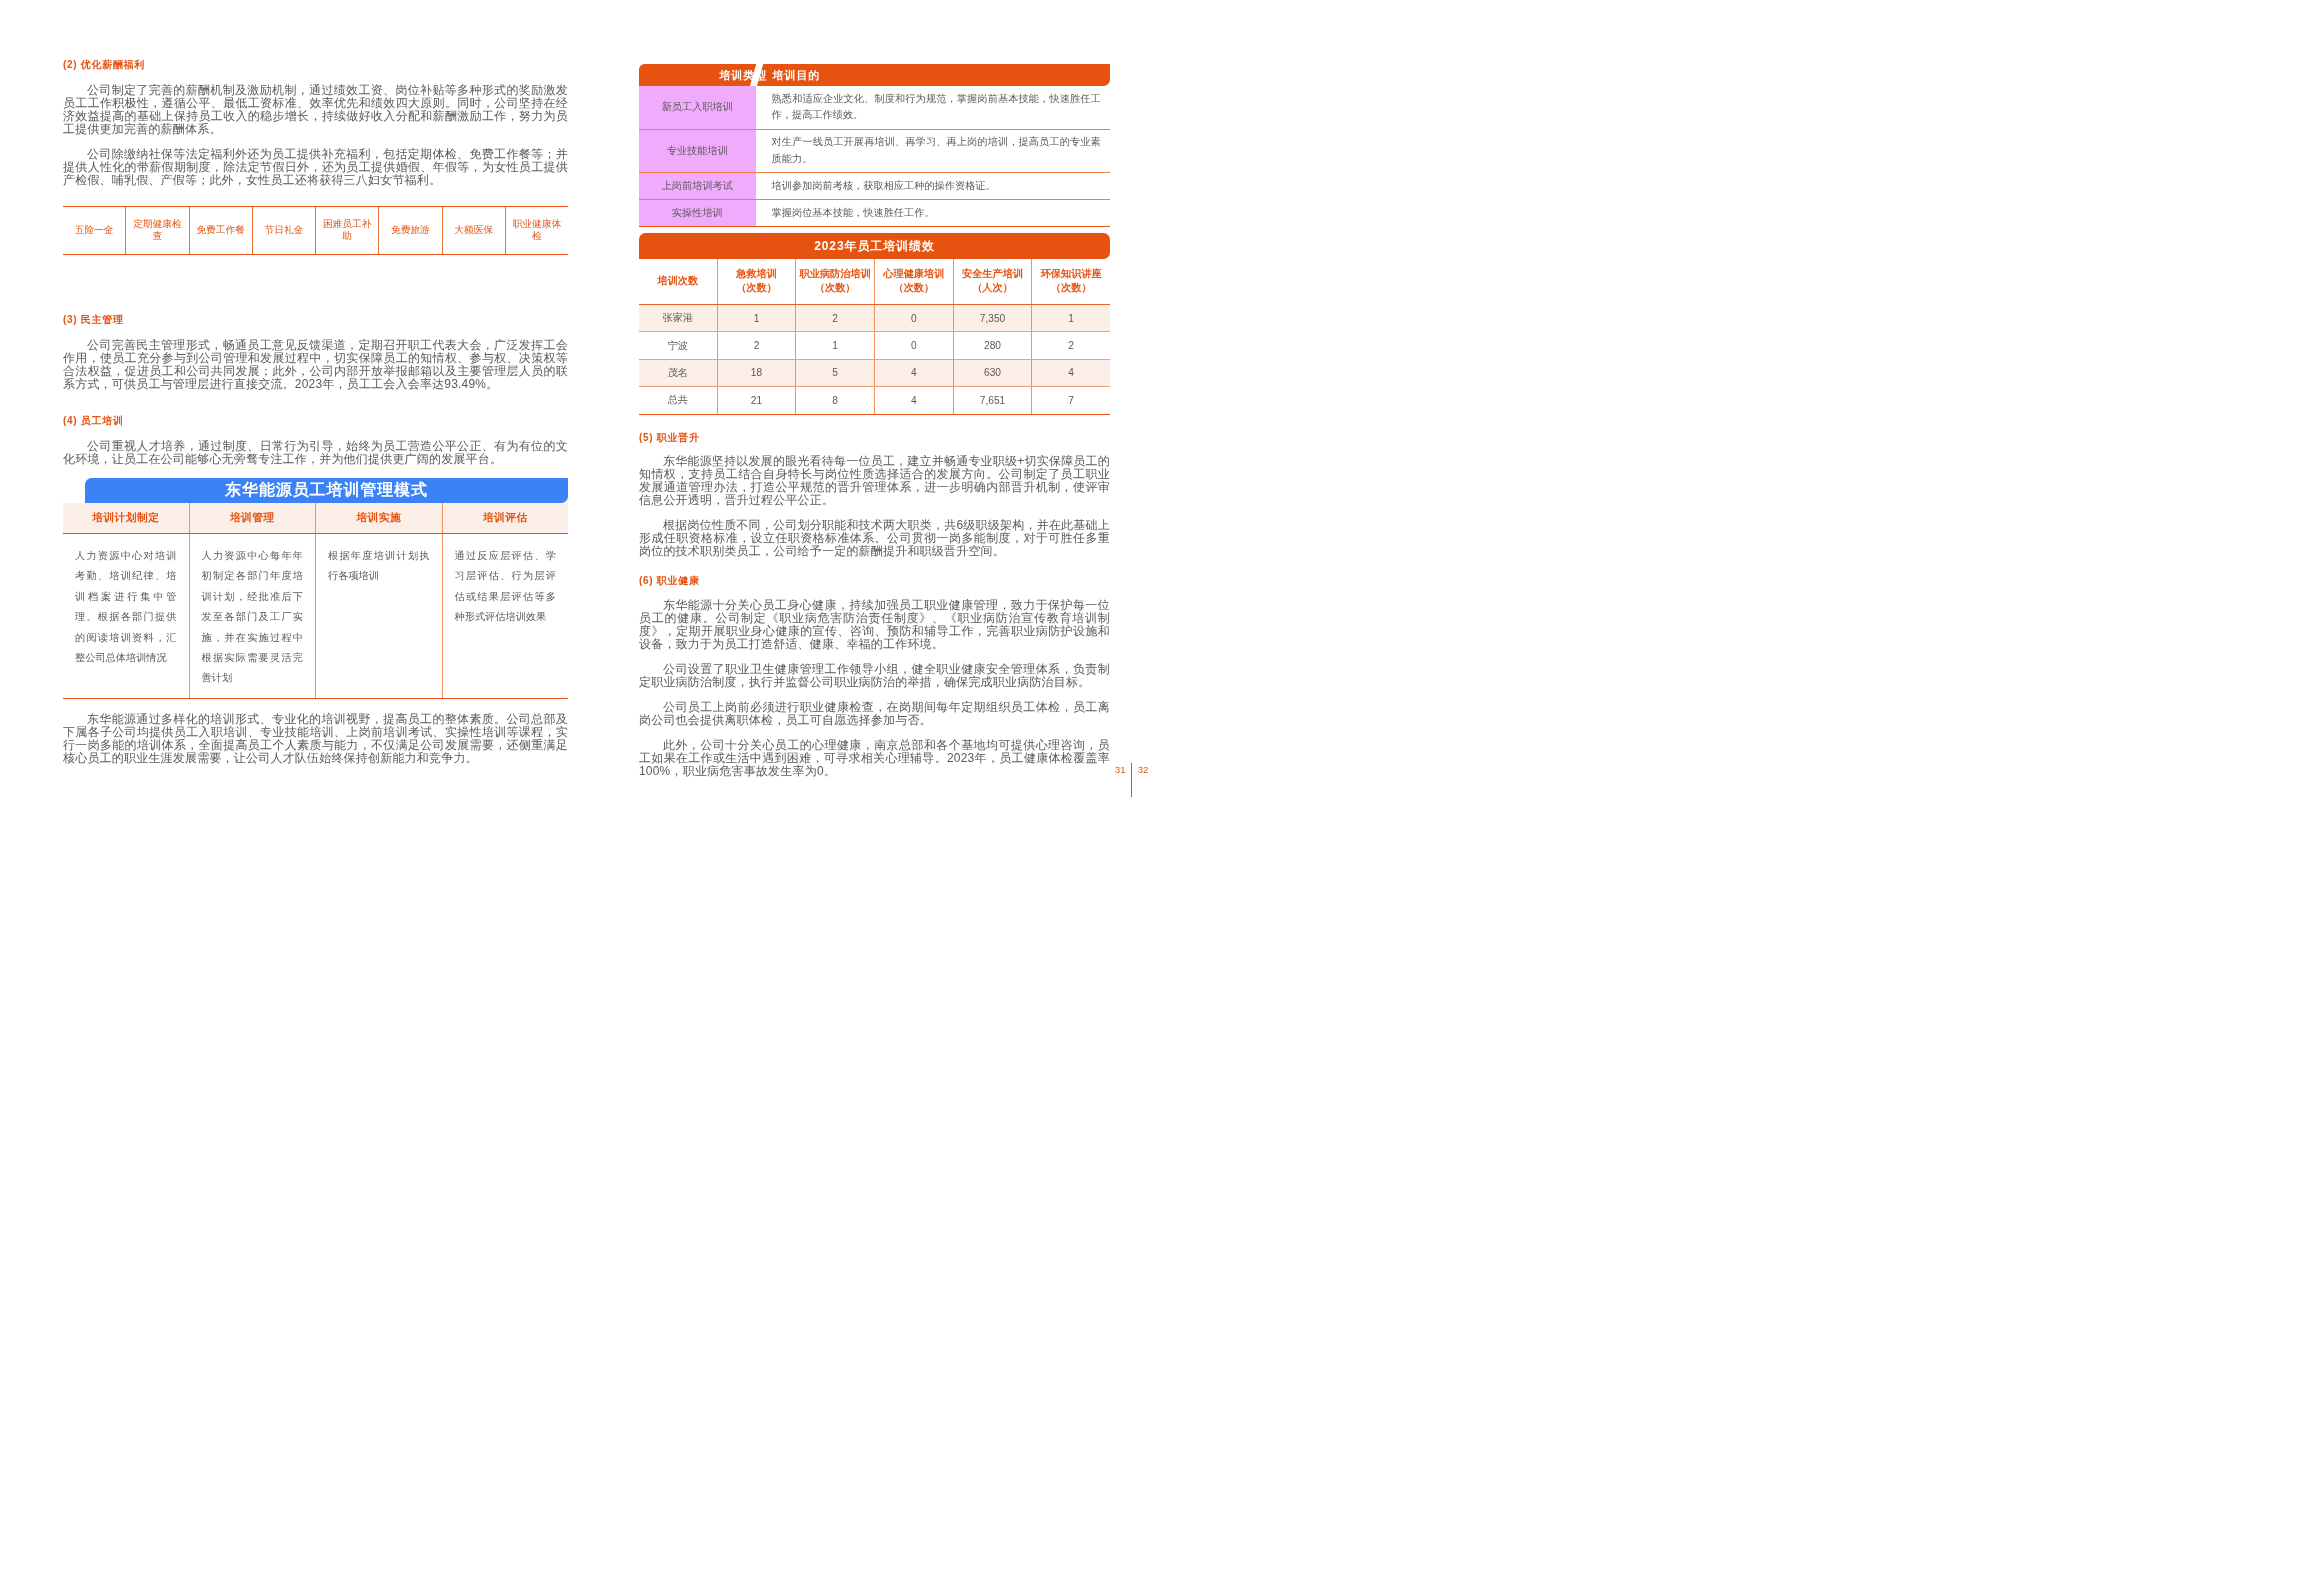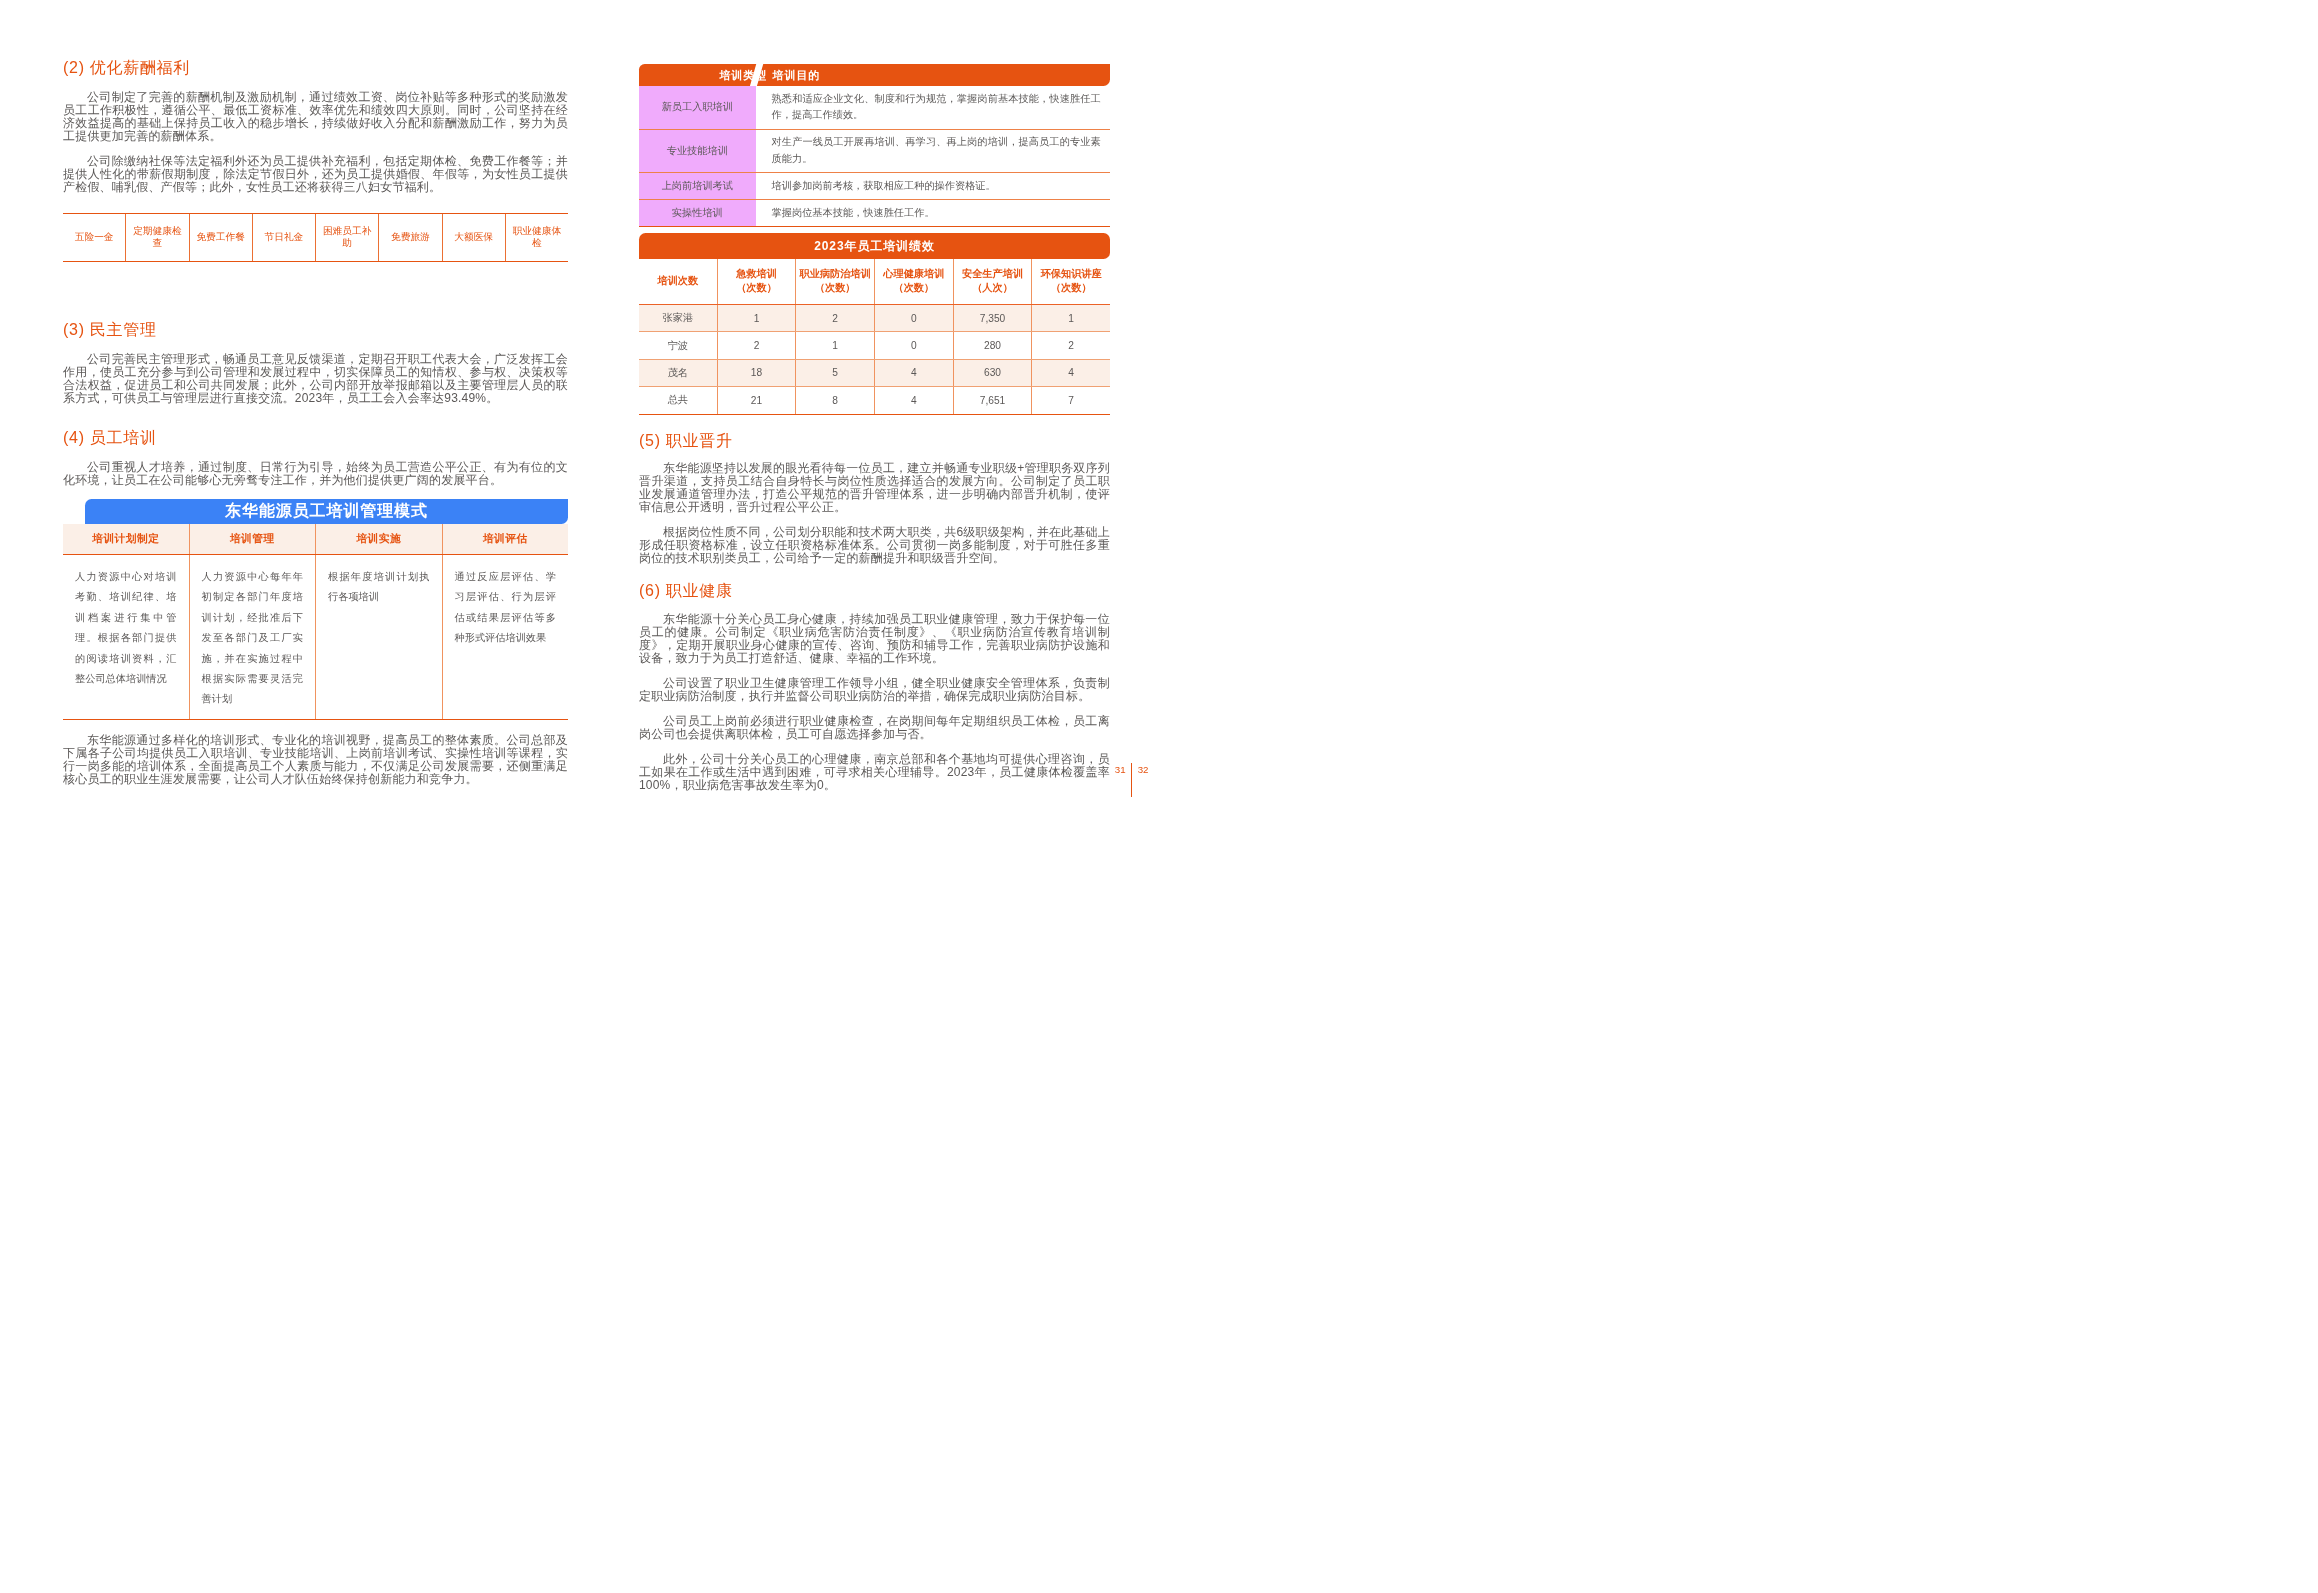--- a/index.html
+++ b/index.html
@@ -3,21 +3,21 @@
 <meta charset="utf-8">
 <style>
   html,body { margin:0; padding:0; background:#ffffff; }
   .page {
     position:relative; width:1167px; height:797px; background:#ffffff;
     font-family:"Liberation Sans", sans-serif; color:#5B5857; overflow:hidden;
   }
   .col-left  { position:absolute; left:63px;  top:0; width:505px; padding-top:58px; }
   .col-right { position:absolute; left:639px; top:0; width:471px; padding-top:64px; }
 
-  .sec-heading { color:#E65311; font-weight:normal; font-size:16px; letter-spacing:0.7px; }
+  .sec-heading { color:#E65311; font-weight:bold; font-size:10px; letter-spacing:0.7px; }
   .para { font-size:12px; line-height:13px; text-align:justify; text-indent:2em;
           color:#5B5857; letter-spacing:0.2px; }
 
   
   .benefits { display:flex; margin-top:18.5px; height:47px;
               border-top:1.4px solid #E65311; border-bottom:1.4px solid #E65311; }
   .benefit { flex:1; display:flex; align-items:center; justify-content:center; text-align:center;
              color:#E65311; font-size:9.7px; line-height:12.5px; padding:0 3.7px;
              border-right:0.5px solid #EB7033; }
   .benefit:last-child { border-right:none; }
@@ -215,21 +215,21 @@
         <div class="pf-cell">总共</div>
         <div class="pf-cell">21</div>
         <div class="pf-cell">8</div>
         <div class="pf-cell">4</div>
         <div class="pf-cell">7,651</div>
         <div class="pf-cell">7</div>
       </div>
     </div>
 
     <div class="sec-heading mt-h5">(5) 职业晋升</div>
-    <p class="para mt-rp">东华能源坚持以发展的眼光看待每一位员工，建立并畅通专业职级+管理职务双序列晋升渠道，支持员工结合自身特长与岗位性质选择适合的发展方向。公司制定了员工职业发展通道管理办法，打造公平规范的晋升管理体系，进一步明确内部晋升机制，使评审信息公开透明，晋升过程公平公正。</p>
+    <p class="para mt-rp">东华能源坚持以发展的眼光看待每一位员工，建立并畅通专业职级+切实保障员工的知情权，支持员工结合自身特长与岗位性质选择适合的发展方向。公司制定了员工职业发展通道管理办法，打造公平规范的晋升管理体系，进一步明确内部晋升机制，使评审信息公开透明，晋升过程公平公正。</p>
     <p class="para mt-rp2">根据岗位性质不同，公司划分职能和技术两大职类，共6级职级架构，并在此基础上形成任职资格标准，设立任职资格标准体系。公司贯彻一岗多能制度，对于可胜任多重岗位的技术职别类员工，公司给予一定的薪酬提升和职级晋升空间。</p>
 
     <div class="sec-heading mt-h6">(6) 职业健康</div>
     <p class="para mt-rp">东华能源十分关心员工身心健康，持续加强员工职业健康管理，致力于保护每一位员工的健康。公司制定《职业病危害防治责任制度》、《职业病防治宣传教育培训制度》，定期开展职业身心健康的宣传、咨询、预防和辅导工作，完善职业病防护设施和设备，致力于为员工打造舒适、健康、幸福的工作环境。</p>
     <p class="para mt-rp2">公司设置了职业卫生健康管理工作领导小组，健全职业健康安全管理体系，负责制定职业病防治制度，执行并监督公司职业病防治的举措，确保完成职业病防治目标。</p>
     <p class="para mt-rp2">公司员工上岗前必须进行职业健康检查，在岗期间每年定期组织员工体检，员工离岗公司也会提供离职体检，员工可自愿选择参加与否。</p>
     <p class="para mt-rp2">此外，公司十分关心员工的心理健康，南京总部和各个基地均可提供心理咨询，员工如果在工作或生活中遇到困难，可寻求相关心理辅导。2023年，员工健康体检覆盖率100%，职业病危害事故发生率为0。</p>
   </div>
 
   <div class="pagenums">

